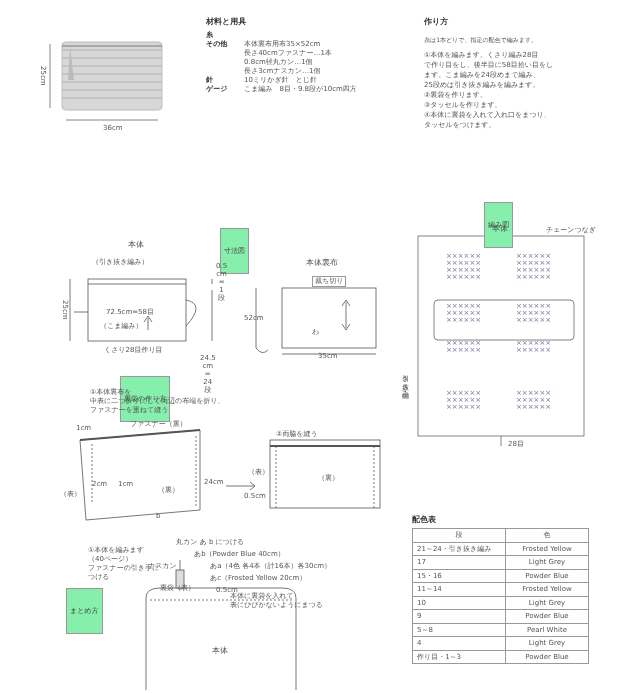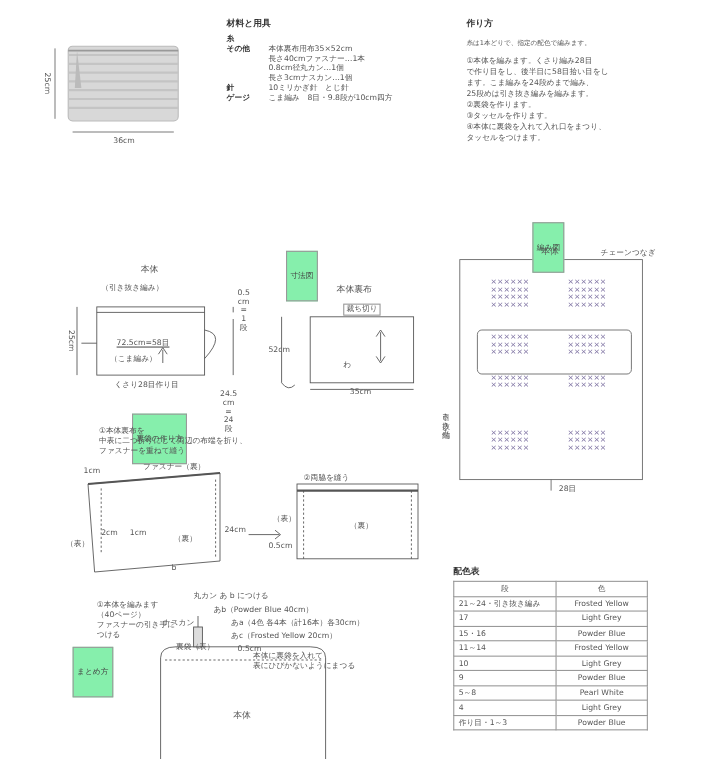--- a/index.html
+++ b/index.html
@@ -151,24 +151,24 @@
     <div>で作り目をし、後半目に58目拾い目をし</div>
     <div>ます。こま編みを24段めまで編み、</div>
     <div>25段めは引き抜き編みを編みます。</div>
     <div>②裏袋を作ります。</div>
     <div>③タッセルを作ります。</div>
     <div>④本体に裏袋を入れて入れ口をまつり、</div>
     <div>タッセルをつけます。</div>
   </div>
 </div>
 
-<div class="abs boxlabel" style="left:220px;top:228px;margin-left:40px;">寸法図</div>
+<div class="abs boxlabel" style="left:220px;top:228px;">寸法図</div>
 <div class="abs t" style="left:128px;top:240px;font-size:8px;">本体</div>
 <div class="abs t" style="left:92px;top:258px;">（引き抜き編み）</div>
-<div class="abs t" style="left:106px;top:308px;text-decoration:underline;">72.5cm=58目</div>
+<div class="abs t" style="left:106px;top:308px;">72.5cm=58目</div>
 <div class="abs t" style="left:100px;top:322px;">（こま編み）</div>
 <div class="abs t" style="left:60px;top:300px;writing-mode:vertical-rl;">25cm</div>
 <div class="abs t" style="left:216px;top:262px;line-height:8px;text-align:center;">
   <div>0.5</div>
   <div>cm</div>
   <div>=</div>
   <div>1</div>
   <div>段</div>
 </div>
 <div class="abs t" style="left:200px;top:306px;line-height:8px;text-align:center;margin-top:48px;">

